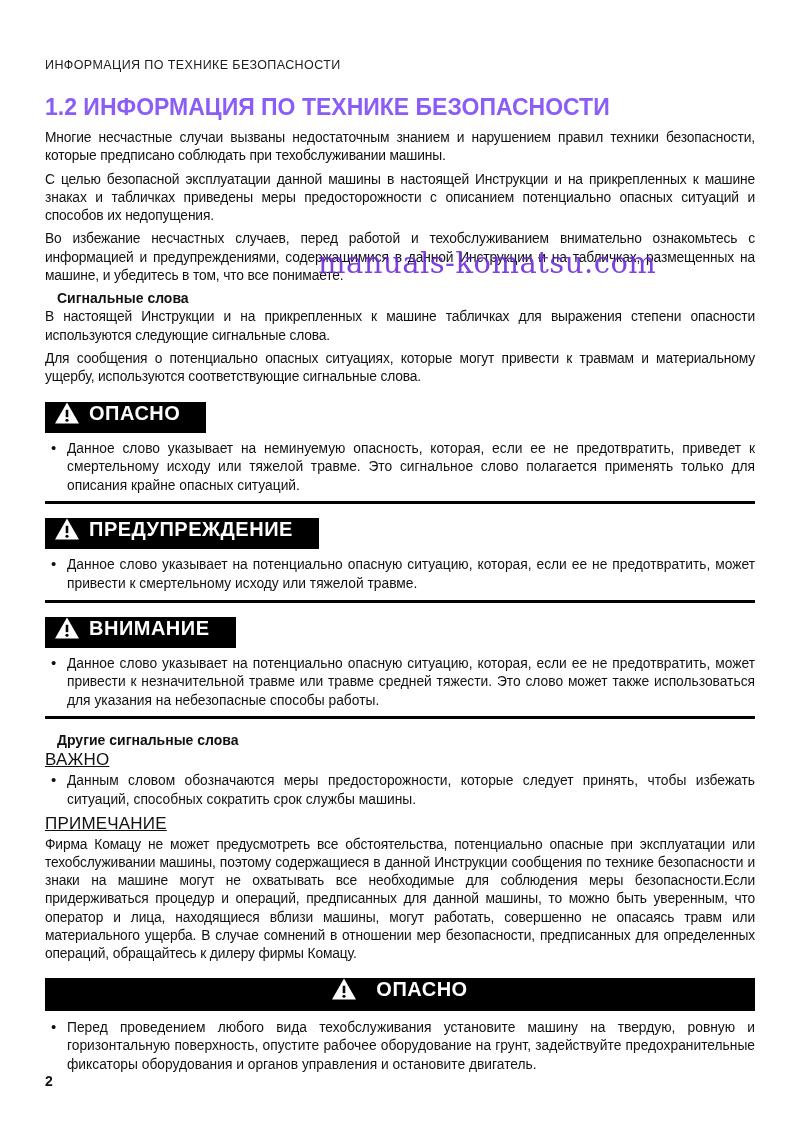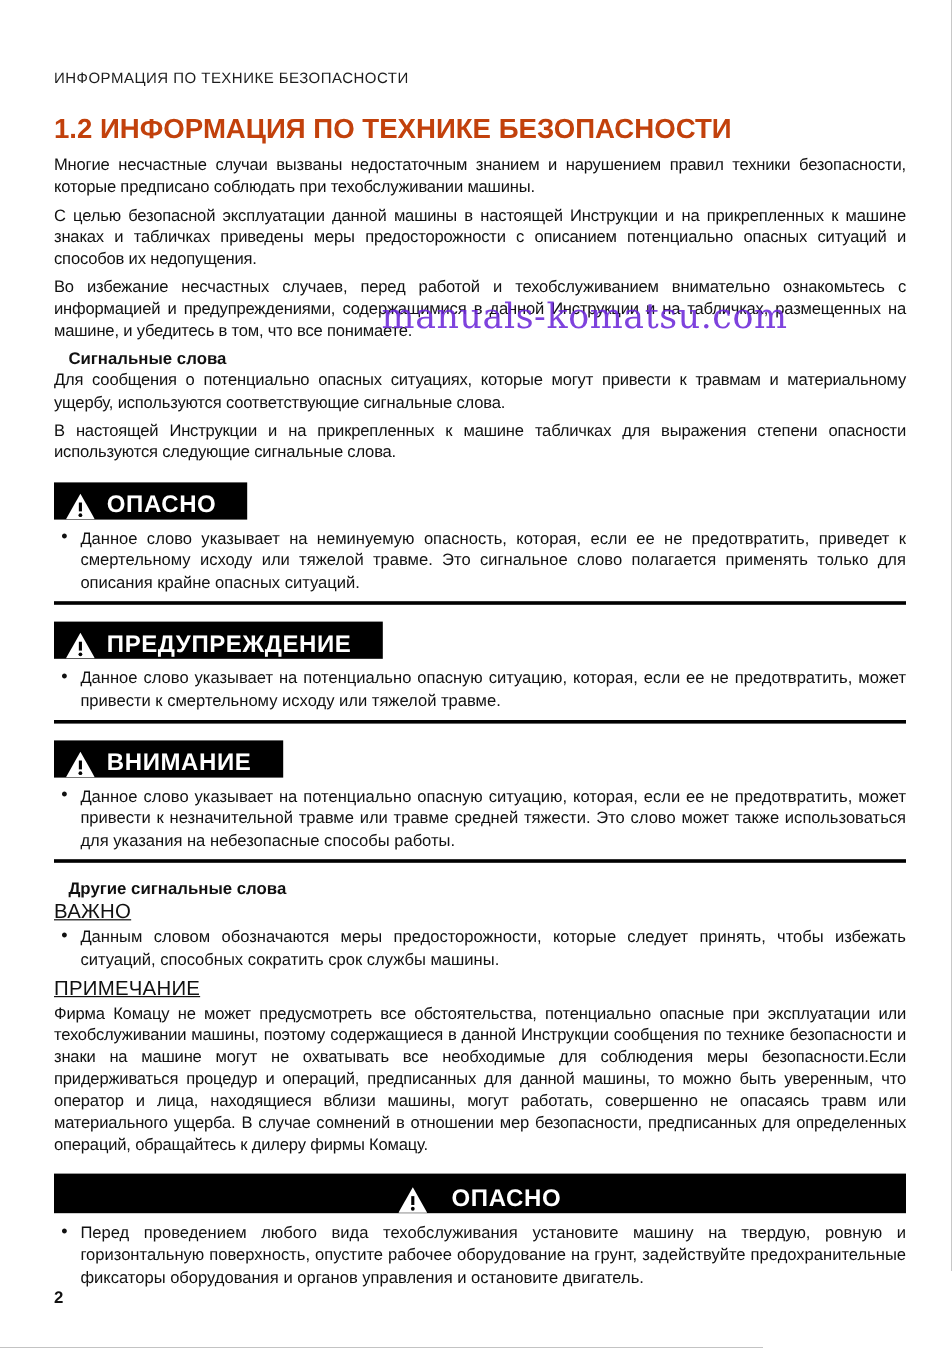--- a/index.html
+++ b/index.html
@@ -18,21 +18,21 @@
     font-size:12.5px;
     letter-spacing:0.4px;
     color:#1c1c1c;
     margin-bottom:22px;
   }
   h1.doc-title{
     font-size:23px;
     font-weight:bold;
     letter-spacing:0;
     margin:0 0 8px 0;
-    color:#c2410c;
+    color:#8b5cf6;
   }
   p.body-text{
     font-size:13.8px;
     line-height:18.3px;
     text-align:justify;
     margin:0 0 5px 0;
     letter-spacing:-0.15px;
   }
   .subheading{
     font-size:14px;
@@ -57,21 +57,21 @@
   }
   .bullet::before{
     content:"\2022";
     position:absolute;
     left:6px;top:-1px;
     font-size:15px;
   }
   .bullet.bold{font-weight:normal;letter-spacing:0;}
   .warn-bar{
     display:inline-flex;
-    align-items:flex-end;
+    align-items:flex-start;
     background:#000;
     color:#fff;
     height:31px;
     padding:0 26px 0 10px;
     margin:10px 0 7px 0;
     gap:10px;
   }
   .warn-bar .warn-label{
     font-size:20px;
     font-weight:bold;
@@ -118,22 +118,22 @@
 
   <div class="running-header">ИНФОРМАЦИЯ ПО ТЕХНИКЕ БЕЗОПАСНОСТИ</div>
 
   <h1 class="doc-title">1.2  ИНФОРМАЦИЯ ПО ТЕХНИКЕ БЕЗОПАСНОСТИ</h1>
 
   <p class="body-text">Многие несчастные случаи вызваны недостаточным знанием и нарушением правил техники безопасности, которые предписано соблюдать при техобслуживании машины.</p>
   <p class="body-text">С целью безопасной эксплуатации данной машины в настоящей Инструкции и на прикрепленных к машине знаках и табличках приведены меры предосторожности с описанием потенциально опасных ситуаций и способов их недопущения.</p>
   <p class="body-text">Во избежание несчастных случаев, перед работой и техобслуживанием внимательно ознакомьтесь с информацией и предупреждениями, содержащимися в данной Инструкции и на табличках, размещенных на машине, и убедитесь в том, что все понимаете.</p>
 
   <div class="subheading">Сигнальные слова</div>
+  <p class="body-text">В настоящей Инструкции и на прикрепленных к машине табличках для выражения степени опасности используются следующие сигнальные слова.</p>
   <p class="body-text">Для сообщения о потенциально опасных ситуациях, которые могут привести к травмам и материальному ущербу, используются соответствующие сигнальные слова.</p>
-  <p class="body-text">В настоящей Инструкции и на прикрепленных к машине табличках для выражения степени опасности используются следующие сигнальные слова.</p>
 
   <section>
     <div class="warn-bar">
       <svg class="warn-icon" viewBox="0 0 26 23">
         <path d="M13 0 L26 23 L0 23 Z" fill="#ffffff"></path>
         <rect x="11.6" y="8" width="2.8" height="8" fill="#000000"></rect>
         <circle cx="13" cy="19.4" r="1.7" fill="#000000"></circle>
       </svg>
       <span class="warn-label">ОПАСНО</span>
     </div>

